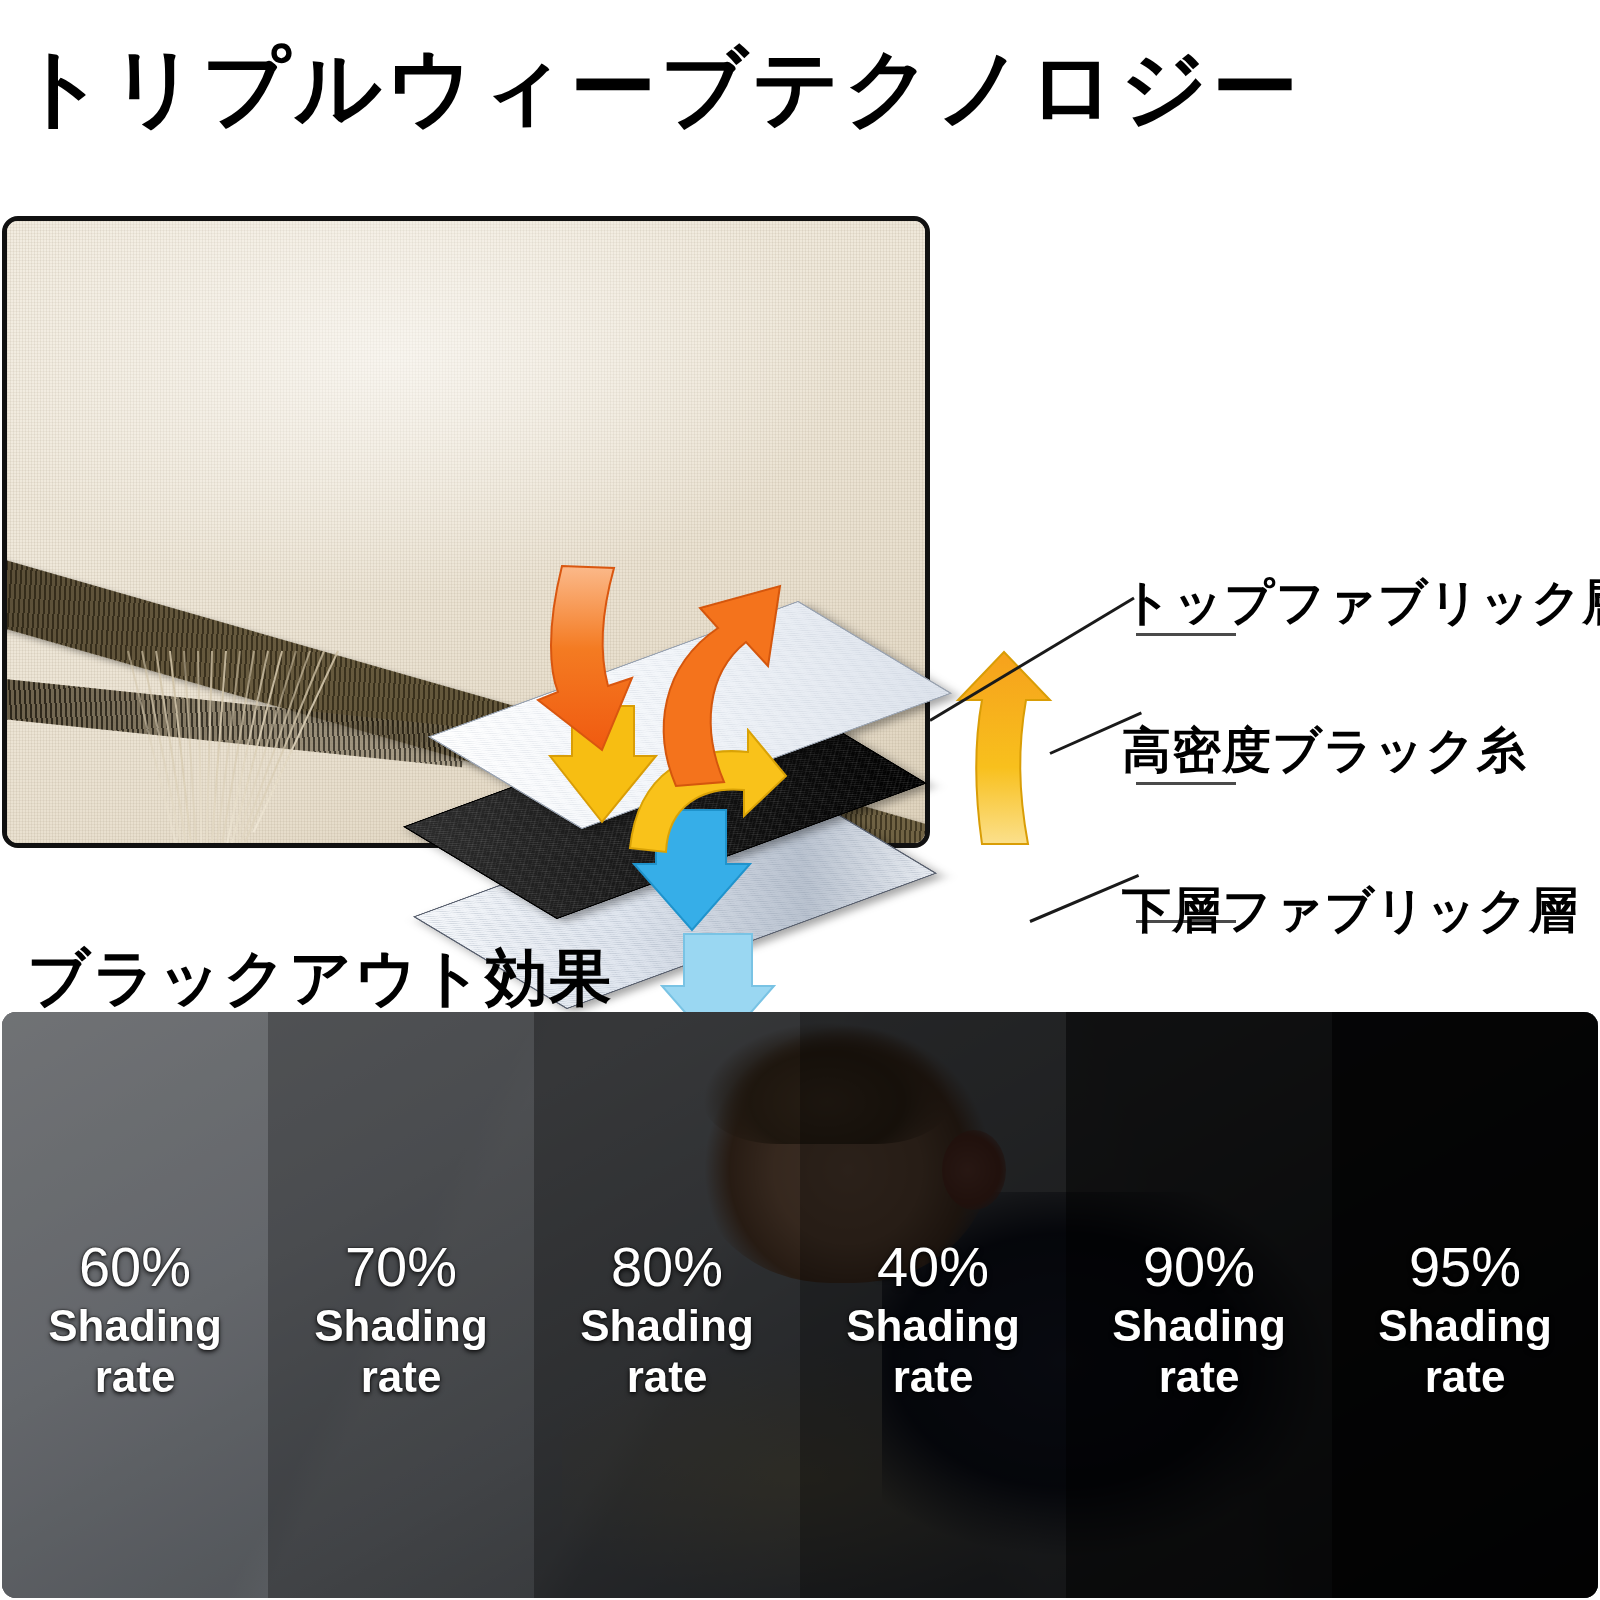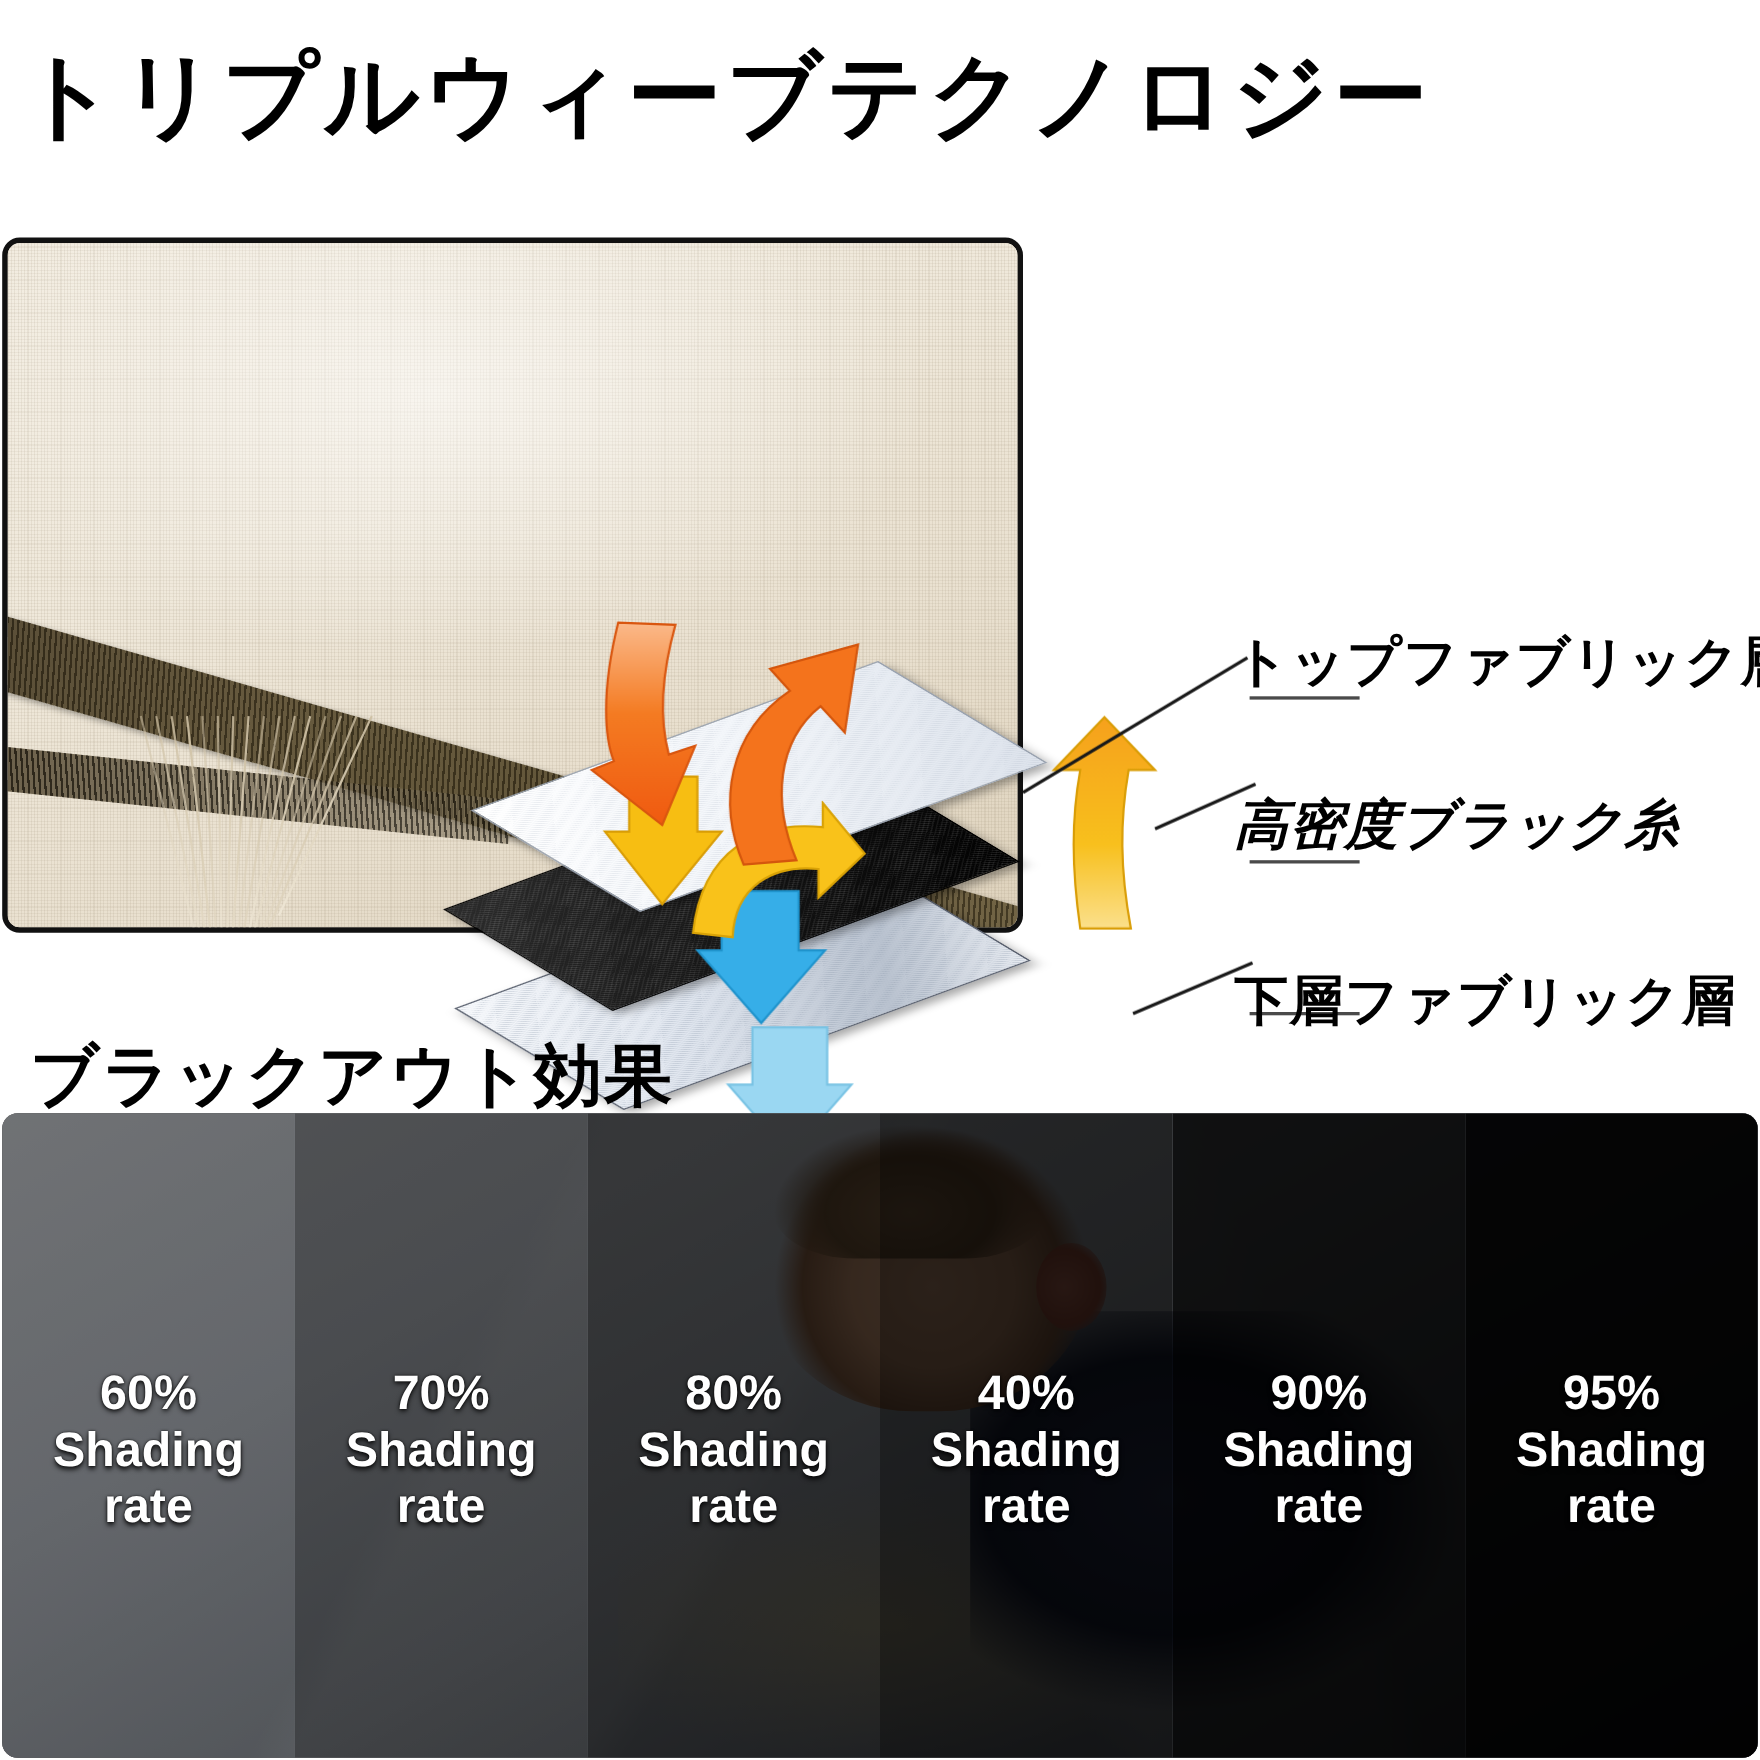--- a/index.html
+++ b/index.html
@@ -147,21 +147,21 @@
   }
   .bo-panel{
     position:relative; flex:1 1 0; height:100%;
     display:flex; flex-direction:column; align-items:center; justify-content:center;
     box-sizing:border-box;
   }
   .bo-panel .tint{position:absolute; inset:0; background:#000;}
   .bo-text{position:relative; z-index:3; text-align:center; color:#fff;
            text-shadow:0 2px 5px rgba(0,0,0,.85), 0 0 2px rgba(0,0,0,.9);
            margin-top:26px;}
-  .bo-pct{font-size:44px; font-weight:700; line-height:1.18;}
+  .bo-pct{font-size:56px; font-weight:400; line-height:1.18;}
   .bo-label{font-size:44px; font-weight:700; line-height:1.16;}
 </style>
 </head>
 <body>
 
 <div id="title">トリプルウィーブテクノロジー</div>
 
 <div id="photo">
   <div class="ph-layer cloth"></div>
   <div class="ph-layer cloth-sheen"></div>
@@ -243,21 +243,21 @@
 <div class="leader-diag" style="left:930px; top:719px; width:238px; transform:rotate(-31deg);"></div>
 <div class="leader" style="left:1136px; top:633px; width:100px;"></div>
 
 <div class="leader-diag" style="left:1050px; top:752px; width:100px; transform:rotate(-24deg);"></div>
 <div class="leader" style="left:1136px; top:782px; width:100px;"></div>
 
 <div class="leader-diag" style="left:1030px; top:920px; width:118px; transform:rotate(-23deg);"></div>
 <div class="leader" style="left:1136px; top:920px; width:100px;"></div>
 
 <div class="lbl" style="left:1122px; top:578px;">トップファブリック層</div>
-<div class="lbl" style="left:1122px; top:726px;font-style:italic;">高密度ブラック糸</div>
+<div class="lbl" style="left:1122px; top:726px;">高密度ブラック糸</div>
 <div class="lbl" style="left:1122px; top:886px;">下層ファブリック層</div>
 
 <div id="blackout-title">ブラックアウト効果</div>
 
 <div id="blackout">
   <div class="bo-photo">
     <div class="bed"></div>
     <div class="baby-blanket"></div>
     <div class="baby-body"></div>
     <div class="baby-head"></div>

